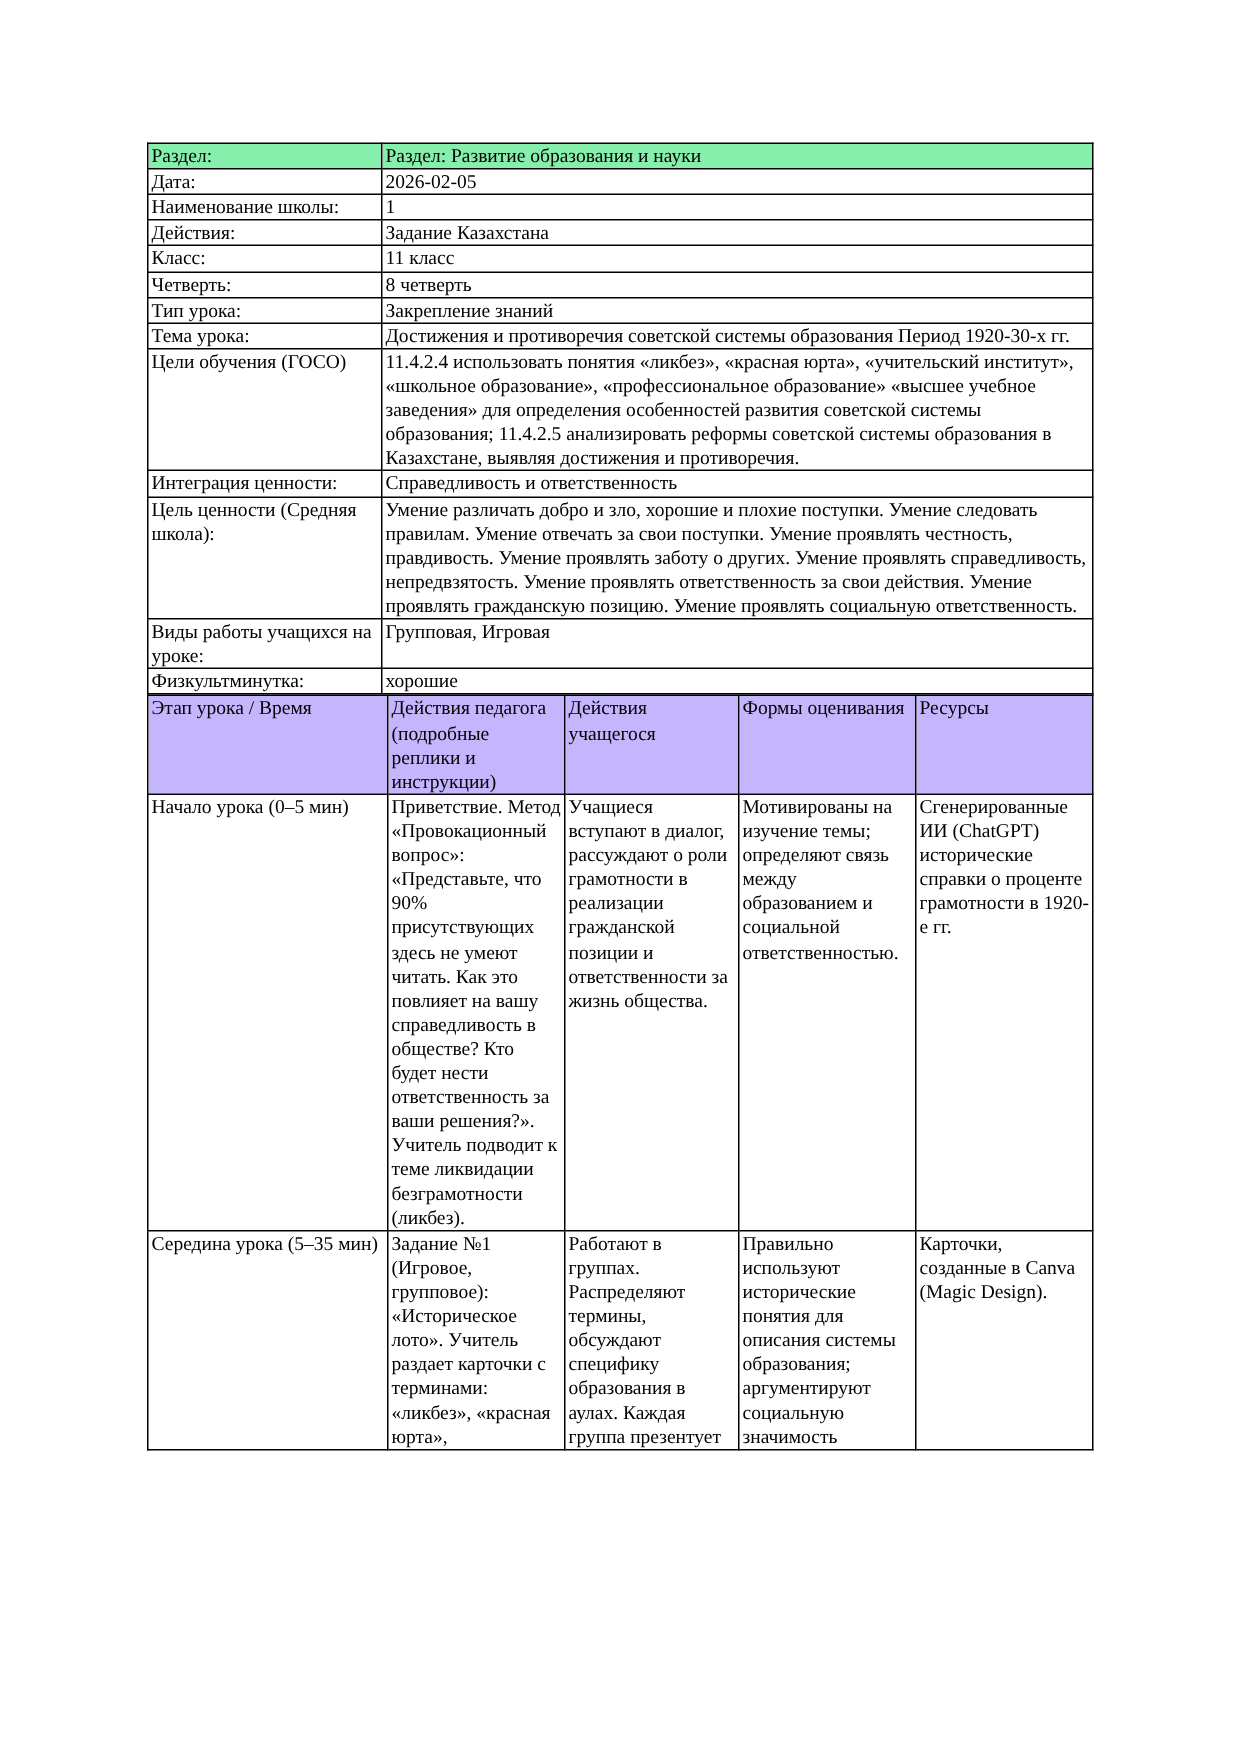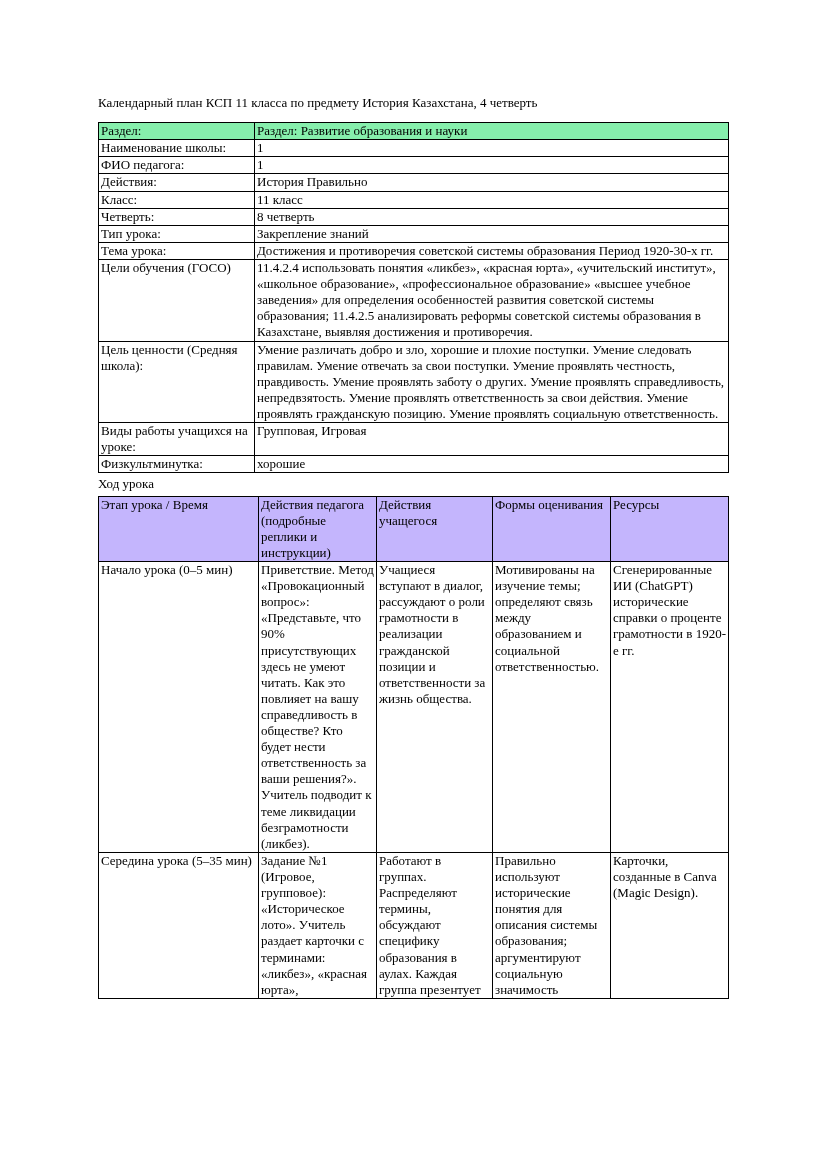--- a/index.html
+++ b/index.html
@@ -34,43 +34,42 @@
   .flow-table .c-teacher{width:118px;}
   .flow-table .c-student{width:116px;}
   .flow-table .c-assess{width:118px;}
   .flow-table .c-res{width:118px;}
 </style>
 </head>
 <body>
 
 <div class="page">
 
-  <div class="doc-title">Календарный план КСП 11 класса по предмету История Казахстана, 4 четверть</div>
 
   <table class="info-table">
     <colgroup>
         <col class="c-label">
         <col class="c-value">
       </colgroup>
     <tbody>
       <tr class="hdr">
         <td>Раздел:</td>
         <td>Раздел: Развитие образования и науки</td>
       </tr>
       <tr>
+        <td>Дата:</td>
+        <td>2026-02-05</td>
+      </tr>
+      <tr>
         <td>Наименование школы:</td>
         <td>1</td>
       </tr>
       <tr>
-        <td>ФИО педагога:</td>
-        <td>1</td>
-      </tr>
-      <tr>
         <td>Действия:</td>
-        <td>История Правильно</td>
+        <td>Задание Казахстана</td>
       </tr>
       <tr>
         <td>Класс:</td>
         <td>11 класс</td>
       </tr>
       <tr>
         <td>Четверть:</td>
         <td>8 четверть</td>
       </tr>
       <tr>
@@ -79,35 +78,38 @@
       </tr>
       <tr>
         <td>Тема урока:</td>
         <td>Достижения и противоречия советской системы образования Период 1920-30-х гг.</td>
       </tr>
       <tr>
         <td>Цели обучения (ГОСО)</td>
         <td>11.4.2.4 использовать понятия «ликбез», «красная юрта», «учительский институт», «школьное образование», «профессиональное образование» «высшее учебное заведения» для определения особенностей развития советской системы образования; 11.4.2.5 анализировать реформы советской системы образования в Казахстане, выявляя достижения и противоречия.</td>
       </tr>
       <tr>
+        <td>Интеграция ценности:</td>
+        <td>Справедливость и ответственность</td>
+      </tr>
+      <tr>
         <td>Цель ценности (Средняя школа):</td>
         <td>Умение различать добро и зло, хорошие и плохие поступки. Умение следовать правилам. Умение отвечать за свои поступки. Умение проявлять честность, правдивость. Умение проявлять заботу о других. Умение проявлять справедливость, непредвзятость. Умение проявлять ответственность за свои действия. Умение проявлять гражданскую позицию. Умение проявлять социальную ответственность.</td>
       </tr>
       <tr>
         <td>Виды работы учащихся на уроке:</td>
         <td>Групповая, Игровая</td>
       </tr>
       <tr>
         <td>Физкультминутка:</td>
         <td>хорошие</td>
       </tr>
     </tbody>
   </table>
 
-  <div class="flow-heading">Ход урока</div>
 
   <table class="flow-table">
     <colgroup>
       <col class="c-stage">
         <col class="c-teacher">
         <col class="c-student">
         <col class="c-assess">
         <col class="c-res">
     </colgroup>
     <thead>

